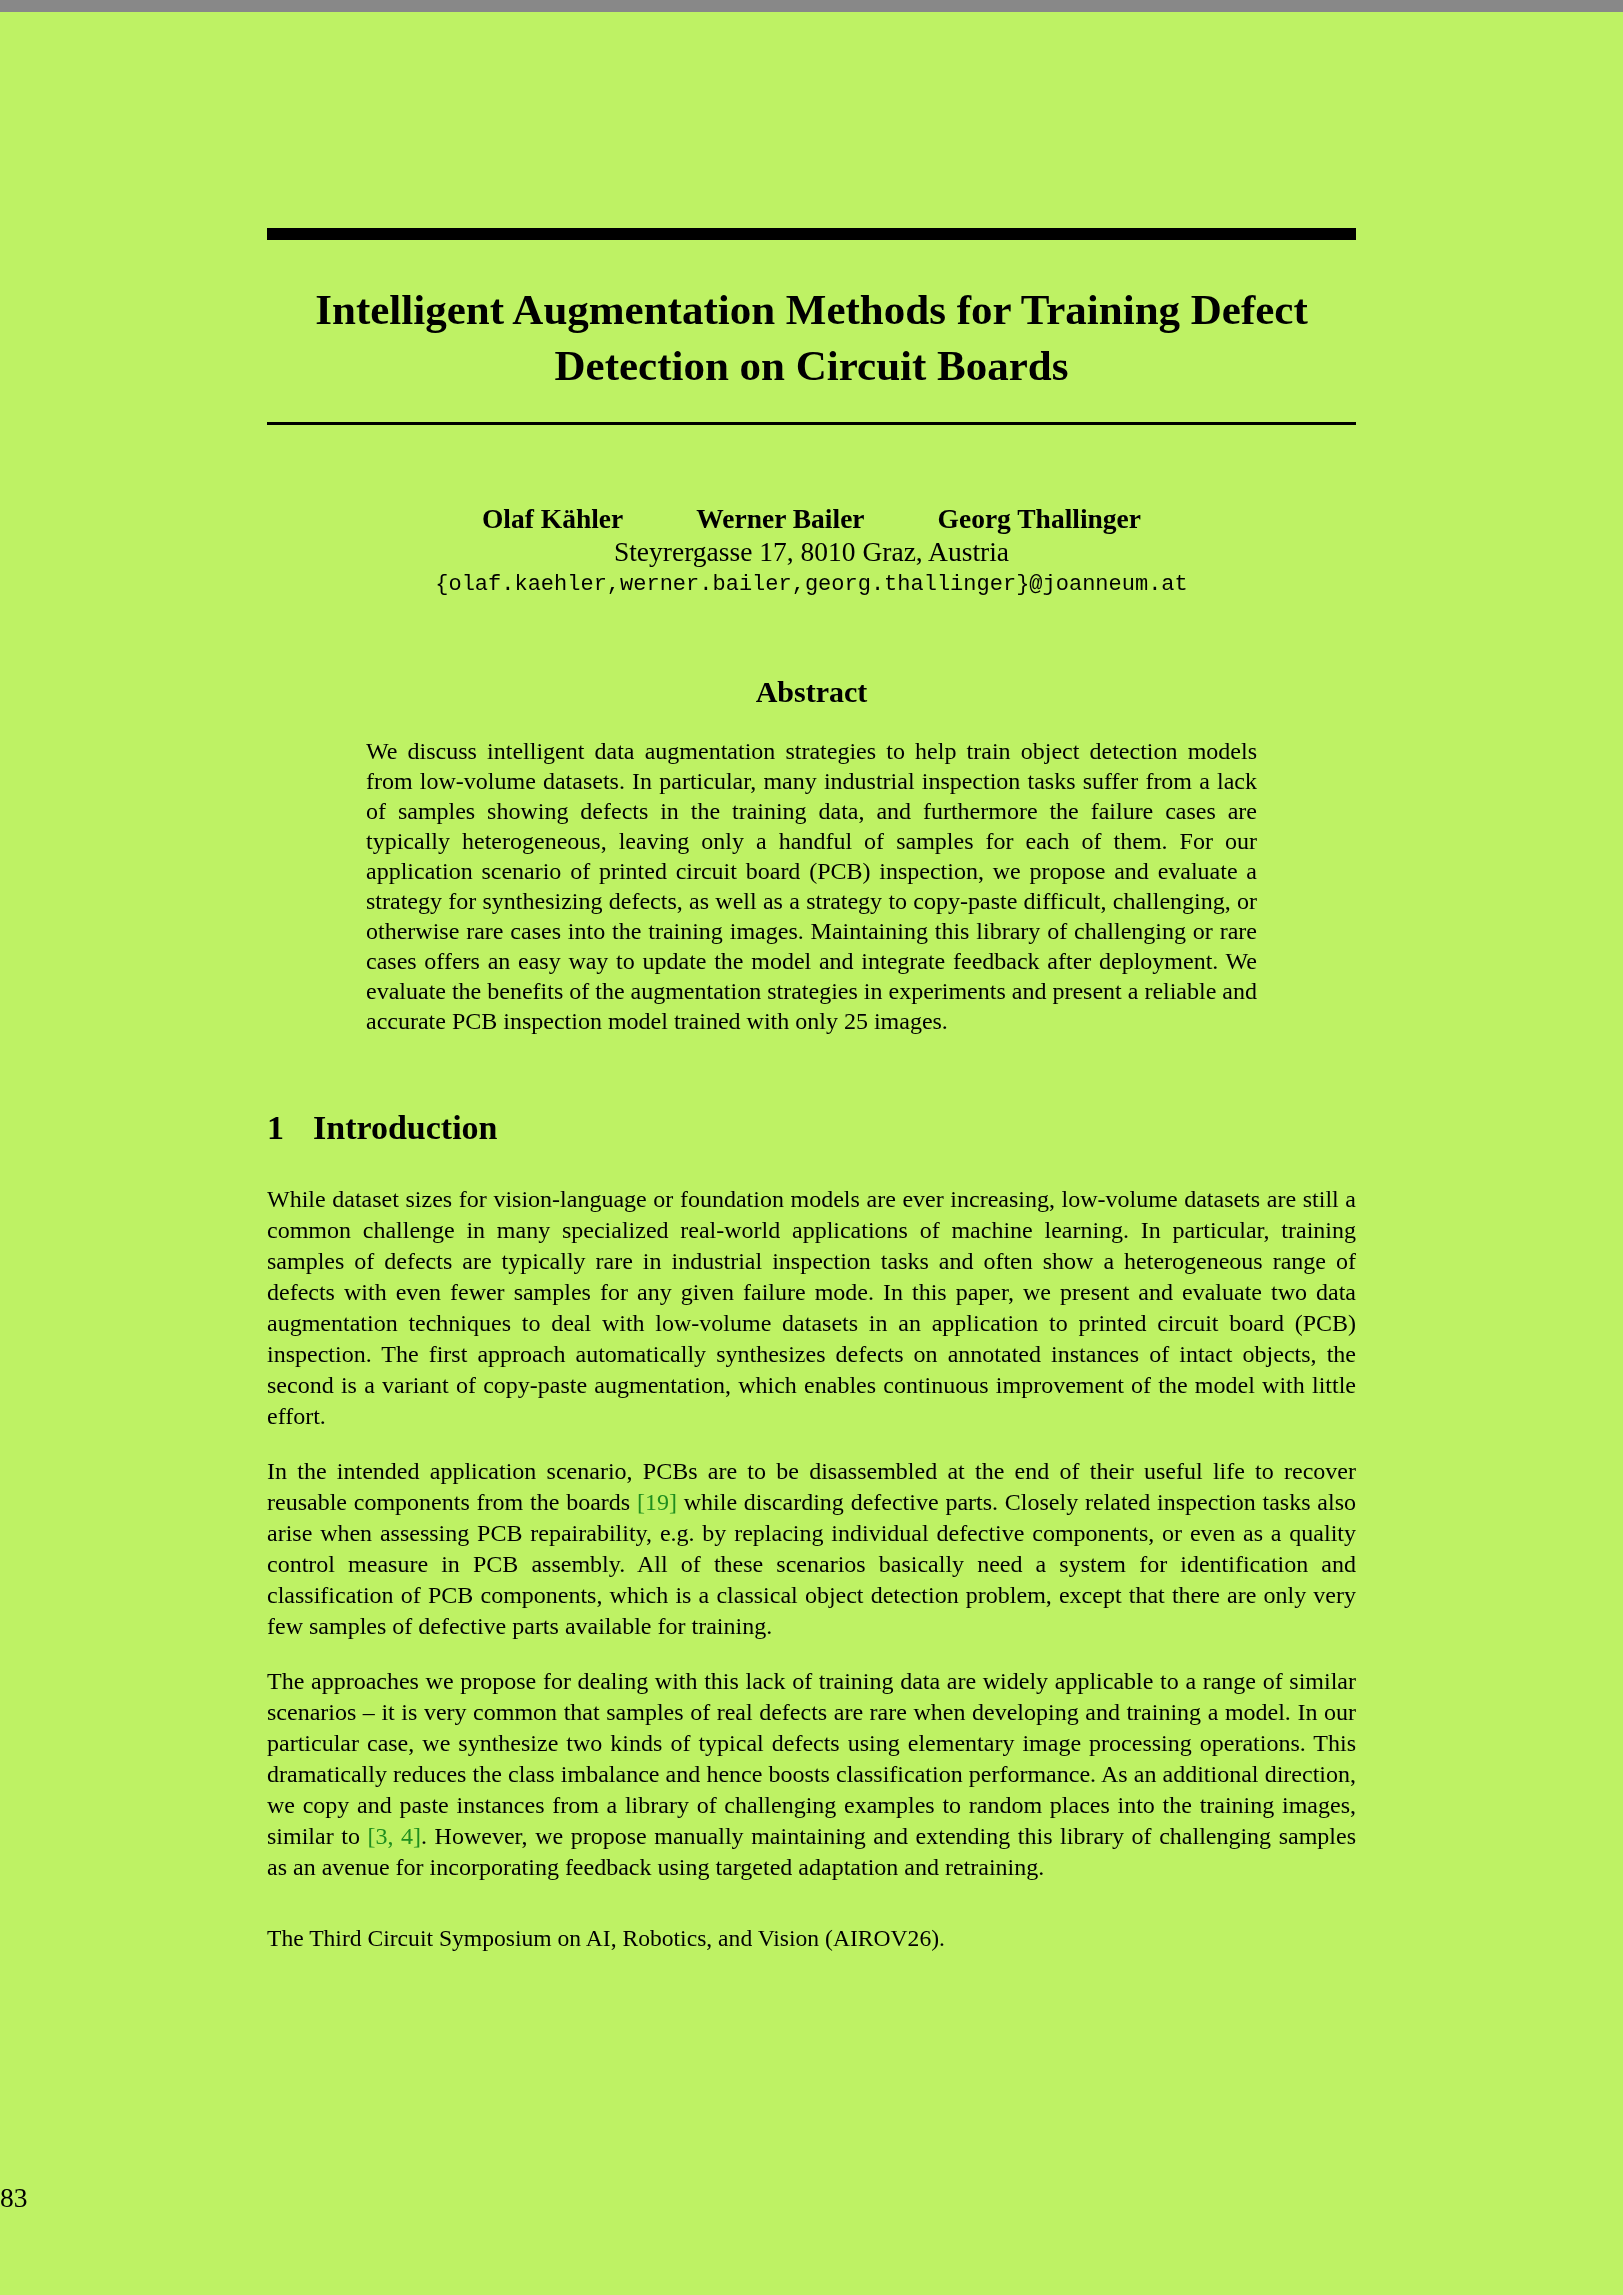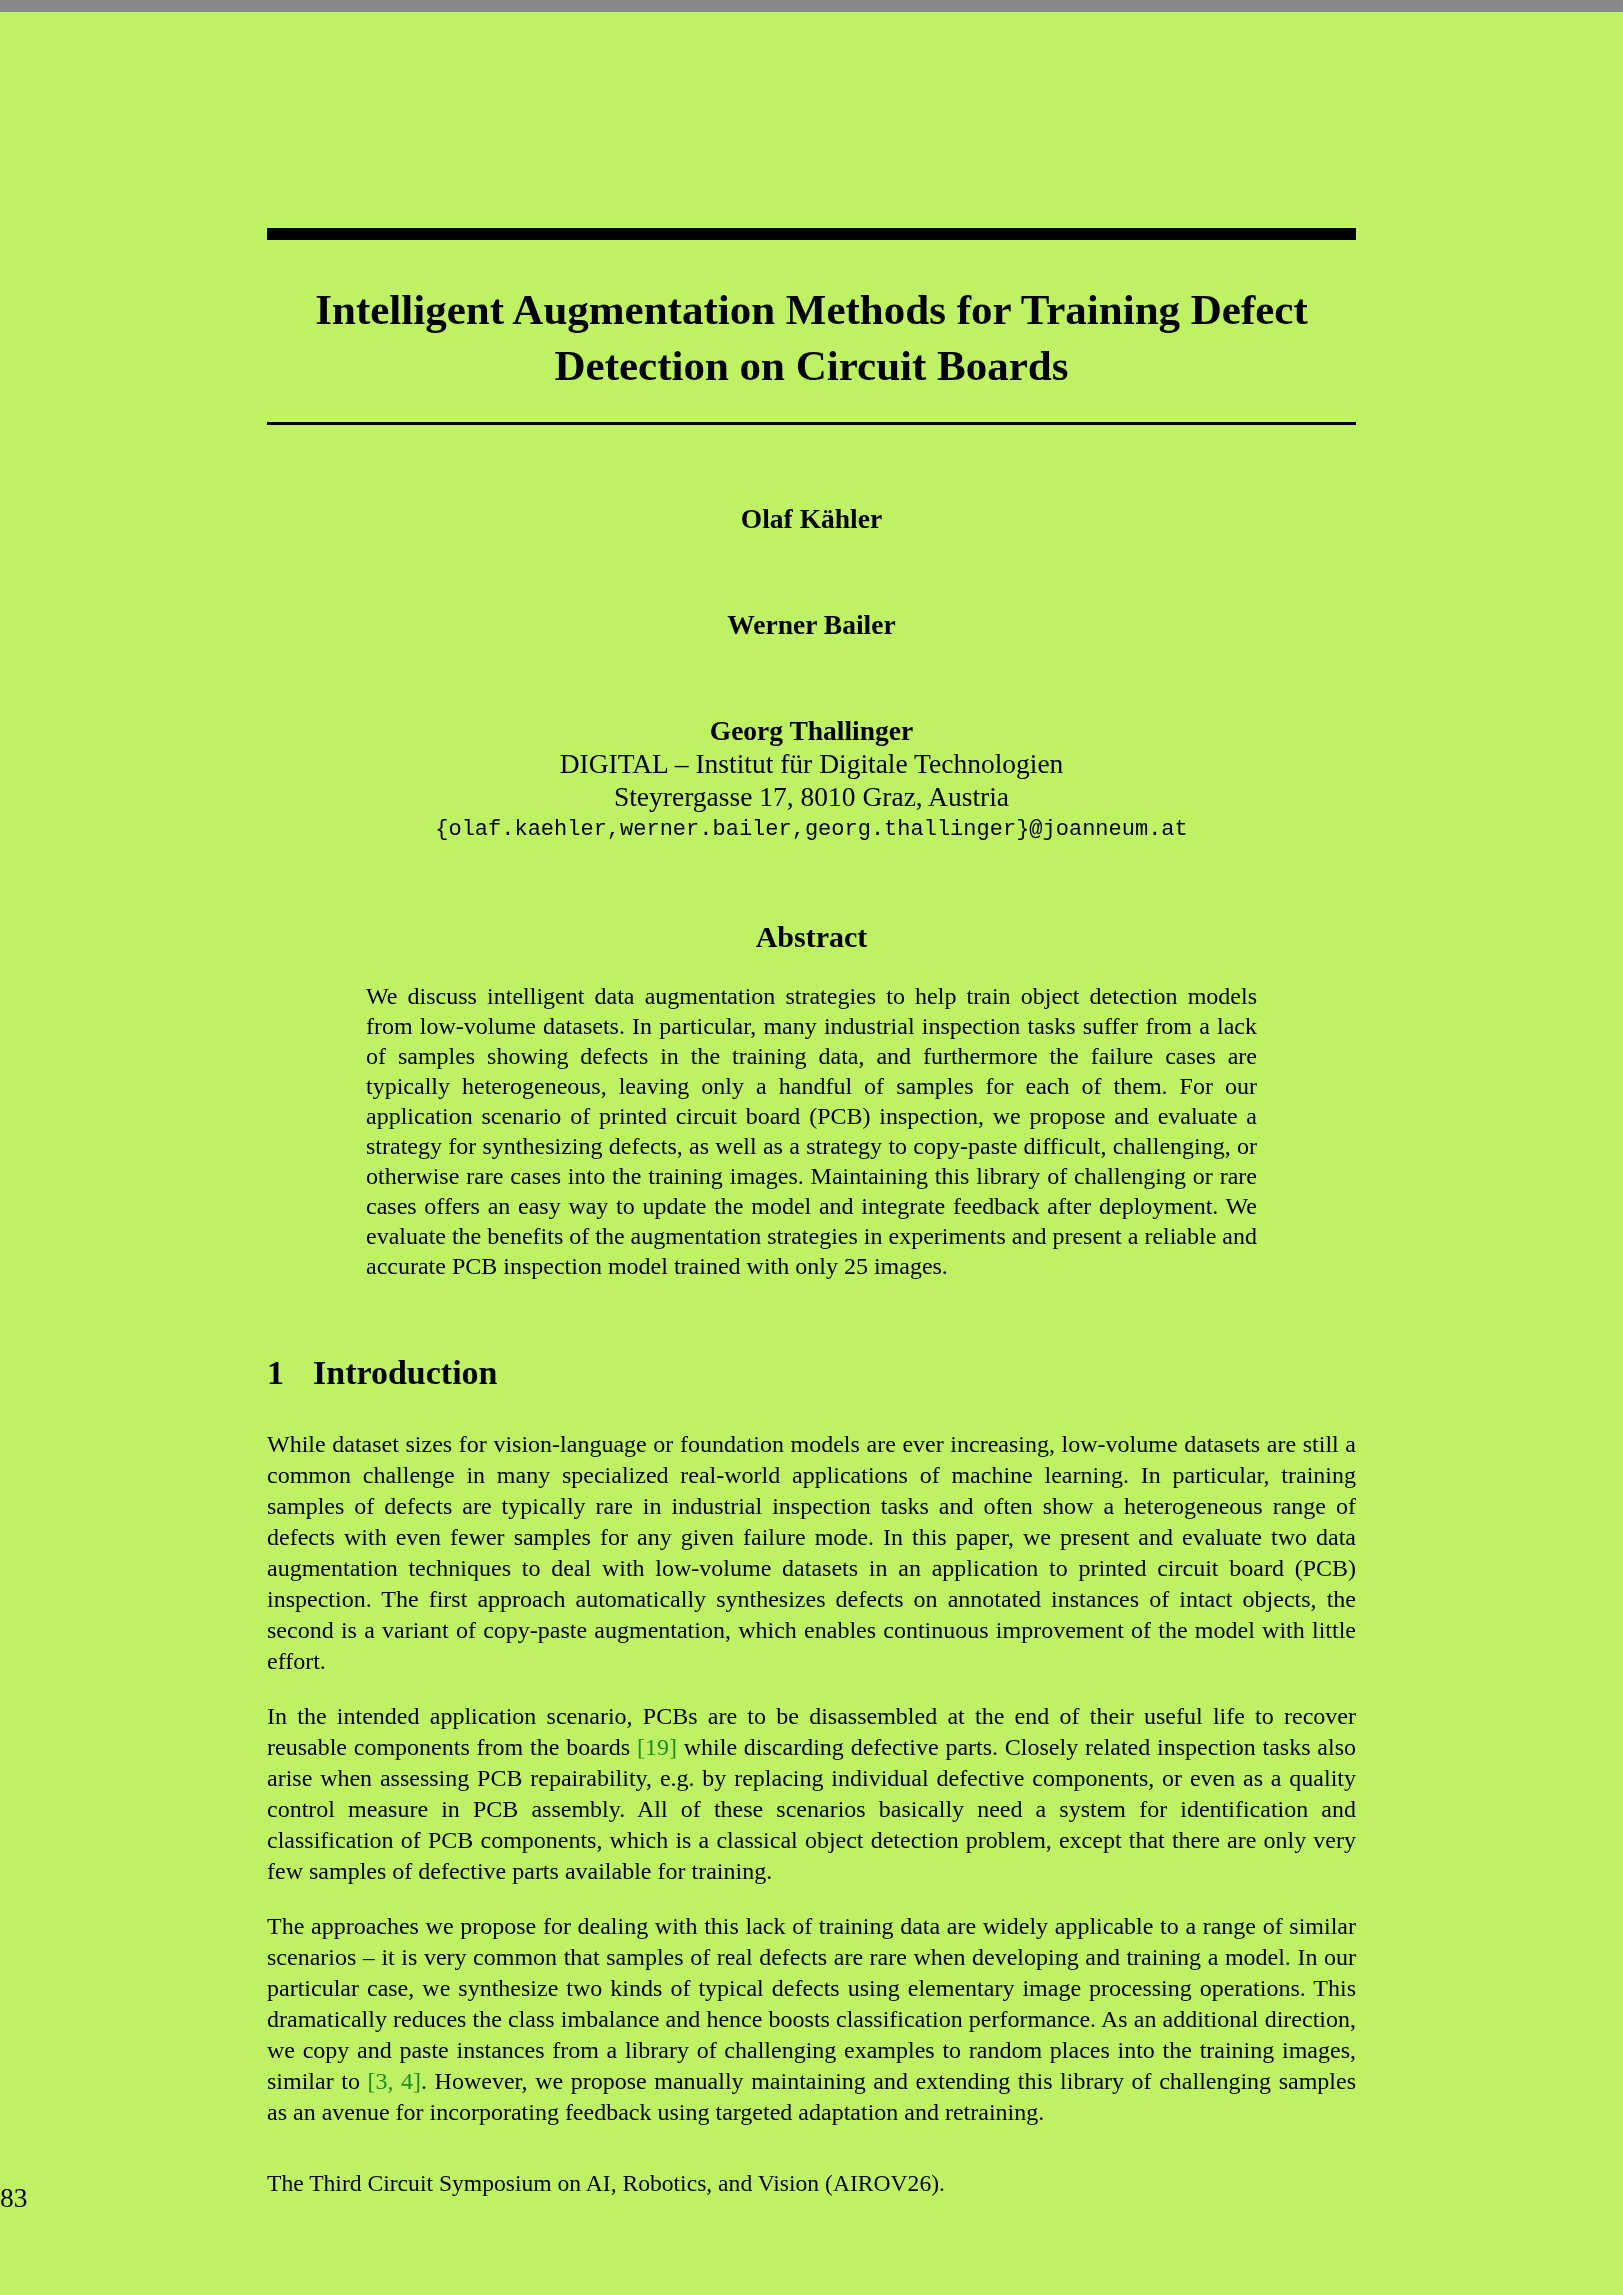--- a/index.html
+++ b/index.html
@@ -44,21 +44,20 @@
     margin-top: 77px;
     text-align: center;
   }
   .author-names {
     display: flex;
     justify-content: center;
     gap: 73px;
     font-weight: bold;
     font-size: 27.5px;
     line-height: 33px;
-    flex-direction: column;
   }
   .affil-line {
     font-size: 27.5px;
     line-height: 33px;
   }
   .author-email {
     font-family: "Liberation Mono", monospace;
     font-size: 22px;
     line-height: 34px;
   }
@@ -131,21 +130,20 @@
     </h1>
 
     <div class="rule-thin"></div>
 
     <div class="authors-block">
       <div class="author-names">
         <span>Olaf Kähler</span>
         <span>Werner Bailer</span>
         <span>Georg Thallinger</span>
       </div>
-      <div class="affil-line">DIGITAL – Institut für Digitale Technologien</div>
       <div class="affil-line">Steyrergasse 17, 8010 Graz, Austria</div>
       <div class="author-email">{olaf.kaehler,werner.bailer,georg.thallinger}@joanneum.at</div>
     </div>
 
     <div class="abstract-block">
       <div class="abstract-heading">Abstract</div>
       <div class="abstract-body">We discuss intelligent data augmentation strategies to help train object detection models from low-volume datasets. In particular, many industrial inspection tasks suffer from a lack of samples showing defects in the training data, and furthermore the failure cases are typically heterogeneous, leaving only a handful of samples for each of them. For our application scenario of printed circuit board (PCB) inspection, we propose and evaluate a strategy for synthesizing defects, as well as a strategy to copy-paste difficult, challenging, or otherwise rare cases into the training images. Maintaining this library of challenging or rare cases offers an easy way to update the model and integrate feedback after deployment. We evaluate the benefits of the augmentation strategies in experiments and present a reliable and accurate PCB inspection model trained with only 25 images.</div>
     </div>
 
     <h2 class="section-heading">

